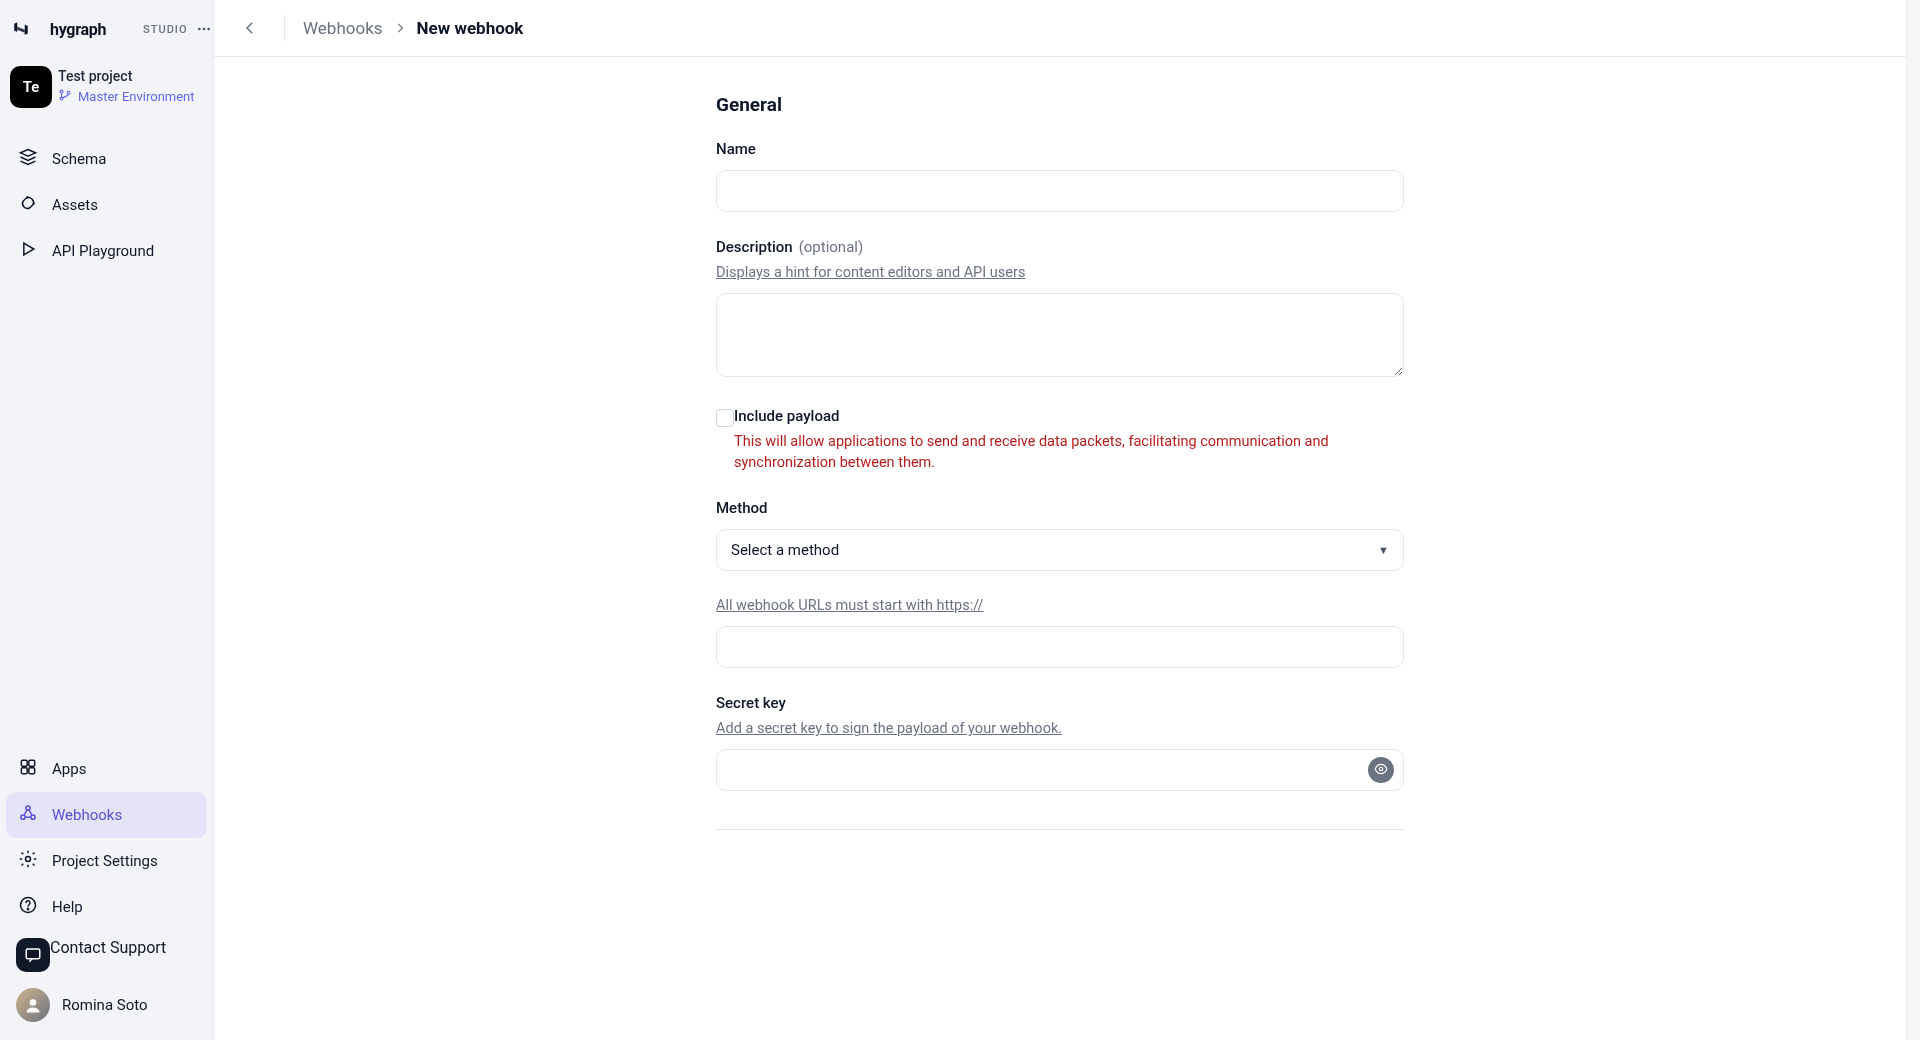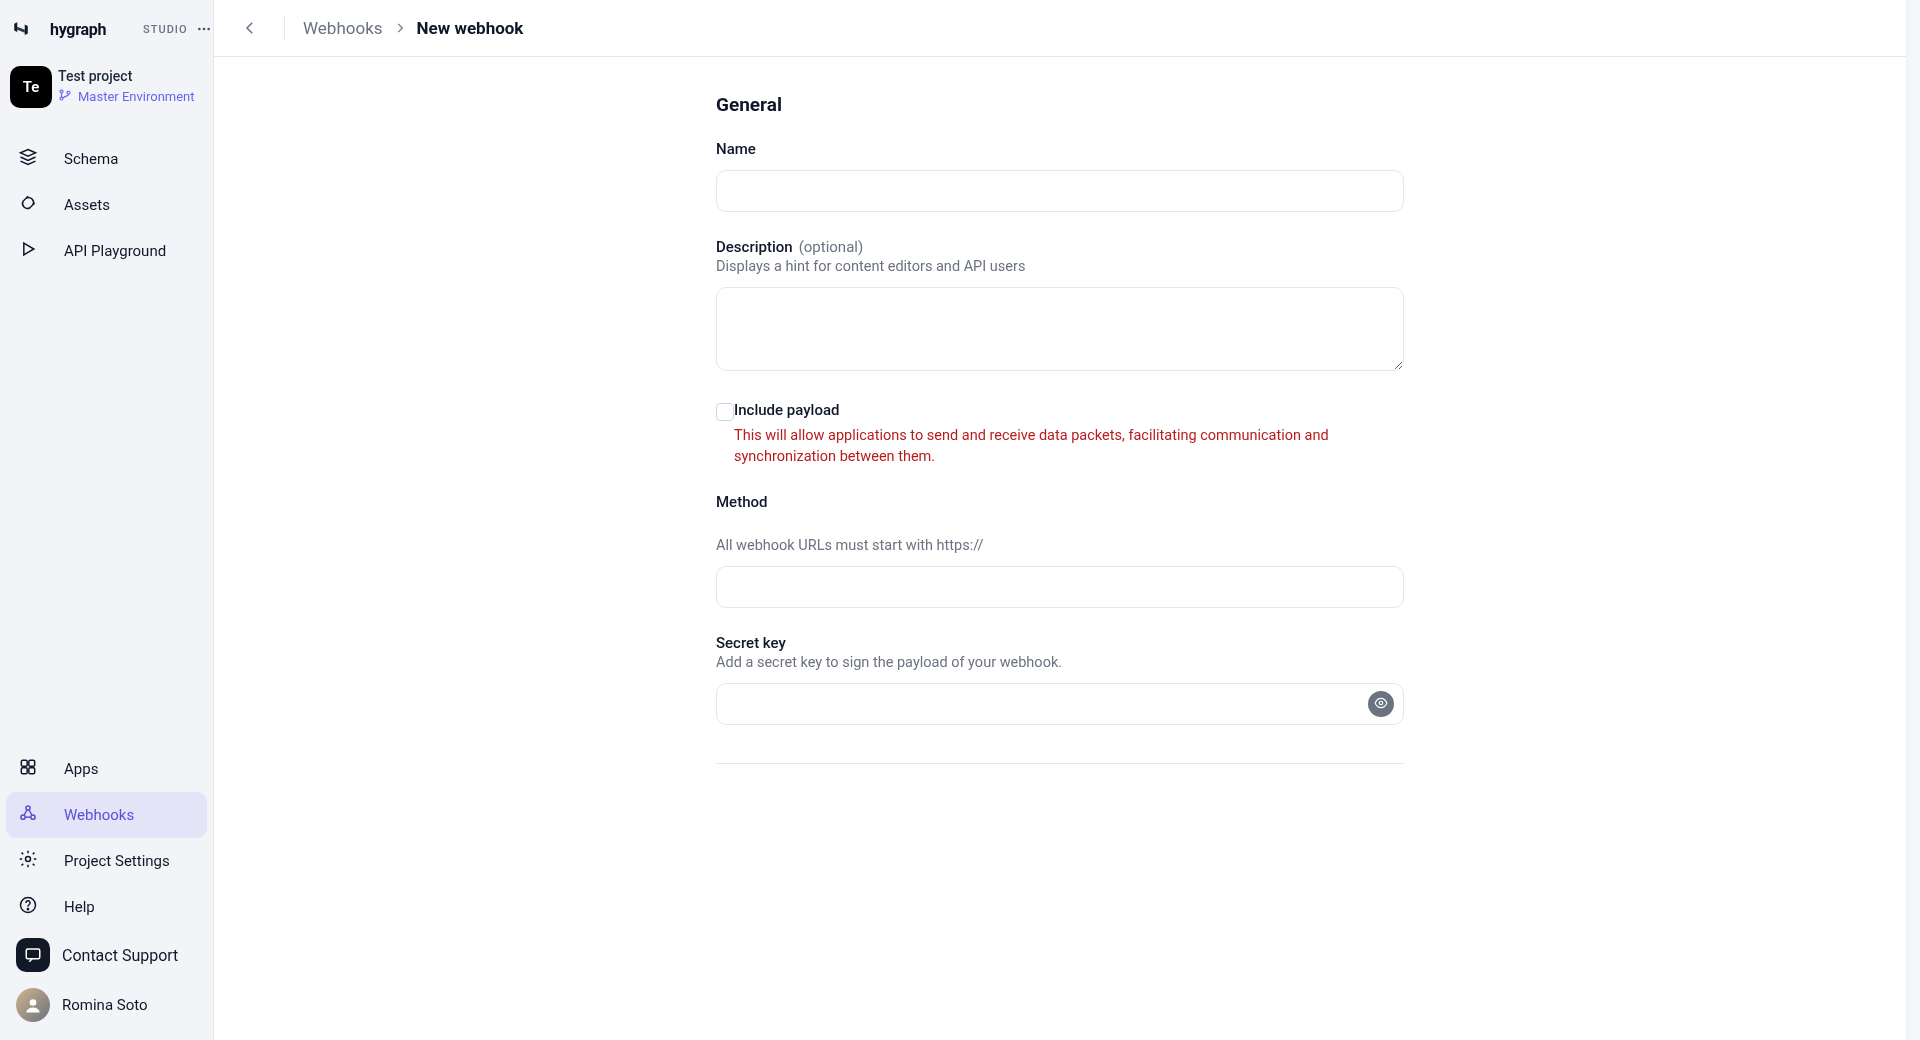--- a/index.html
+++ b/index.html
@@ -73,40 +73,40 @@
   .env-row {
     display: flex; align-items: center; gap: 6px; margin-top: 4px;
     font-size: 13px; color: #6366f1; cursor: pointer;
   }
   .env-row svg { color: #6366f1; }
   .nav-section {
     margin-top: 18px;
     padding: 0 6px;
   }
   .nav-item {
-    display: flex; align-items: center; gap: 26px;
+    display: flex; align-items: center; gap: 14px;
     padding: 11px 12px;
     border-radius: 10px;
     cursor: pointer;
     color: #111827;
     font-size: 15px;
   }
   .nav-item.active {
     background: #e4e3f8;
     color: #5850d8;
   }
   .nav-item.active svg { color: #5850d8; }
   .nav-item svg { color: #0f172a; flex-shrink: 0; }
   .nav-spacer { flex: 1; }
   .nav-bottom {
     padding: 0 6px 10px 6px;
   }
   .nav-bottom .nav-item { font-size: 15px; }
   .support-item {
-    display: flex; align-items: center; gap: 12px;
+    display: flex; 
     padding: 8px 10px;
     cursor: pointer;
   }
   .support-icon {
     width: 34px; height: 34px; border-radius: 10px;
     background: #111827; color: #fff;
     display: flex; align-items: center; justify-content: center;
   }
   .user-item {
     display: flex; align-items: center; gap: 12px;
@@ -151,21 +151,21 @@
     width: 688px;
     max-width: 100%;
   }
   .section-title {
     font-size: 19px; font-weight: 700; color: #0f172a;
     margin-bottom: 24px;
   }
   .form-group { margin-bottom: 26px; }
   .label-row { display:flex; align-items:baseline; gap:6px; font-size:15px; color:#0f172a; font-weight:500; }
   .optional { color:#6b7280; font-weight:400; }
-  .hint { font-size:14.5px; color:#6b7280; margin-top:2px; }
+  .hint { font-size:14.5px; color:#6b7280; margin-top:8px;text-decoration:underline; }
   .input, .select-box, .textarea {
     width: 100%;
     border: 1px solid #e5e7eb;
     border-radius: 10px;
     padding: 12px 14px;
     font-size: 15px;
     font-family: inherit;
     color:#0f172a;
     background:#fff;
   }
@@ -392,20 +392,24 @@
               <div class="checkbox-label">Include payload</div>
               <div class="checkbox-desc">This will allow applications to send and receive data packets, facilitating communication and synchronization between them.</div>
             </div>
           </div>
         </div>
 
         <div class="form-group">
           <div class="label-row">
               <span>Method</span>
             </div>
+          <div class="select-box">
+            <span class="select-text">Select a method</span>
+            <span class="select-caret">▼</span>
+          </div>
         </div>
 
         <div class="form-group">
           <div class="hint">All webhook URLs must start with https://</div>
           <input class="input" type="text" value="" style="">
         </div>
 
         <div class="form-group">
           <div class="label-row">
               <span>Secret key</span>

